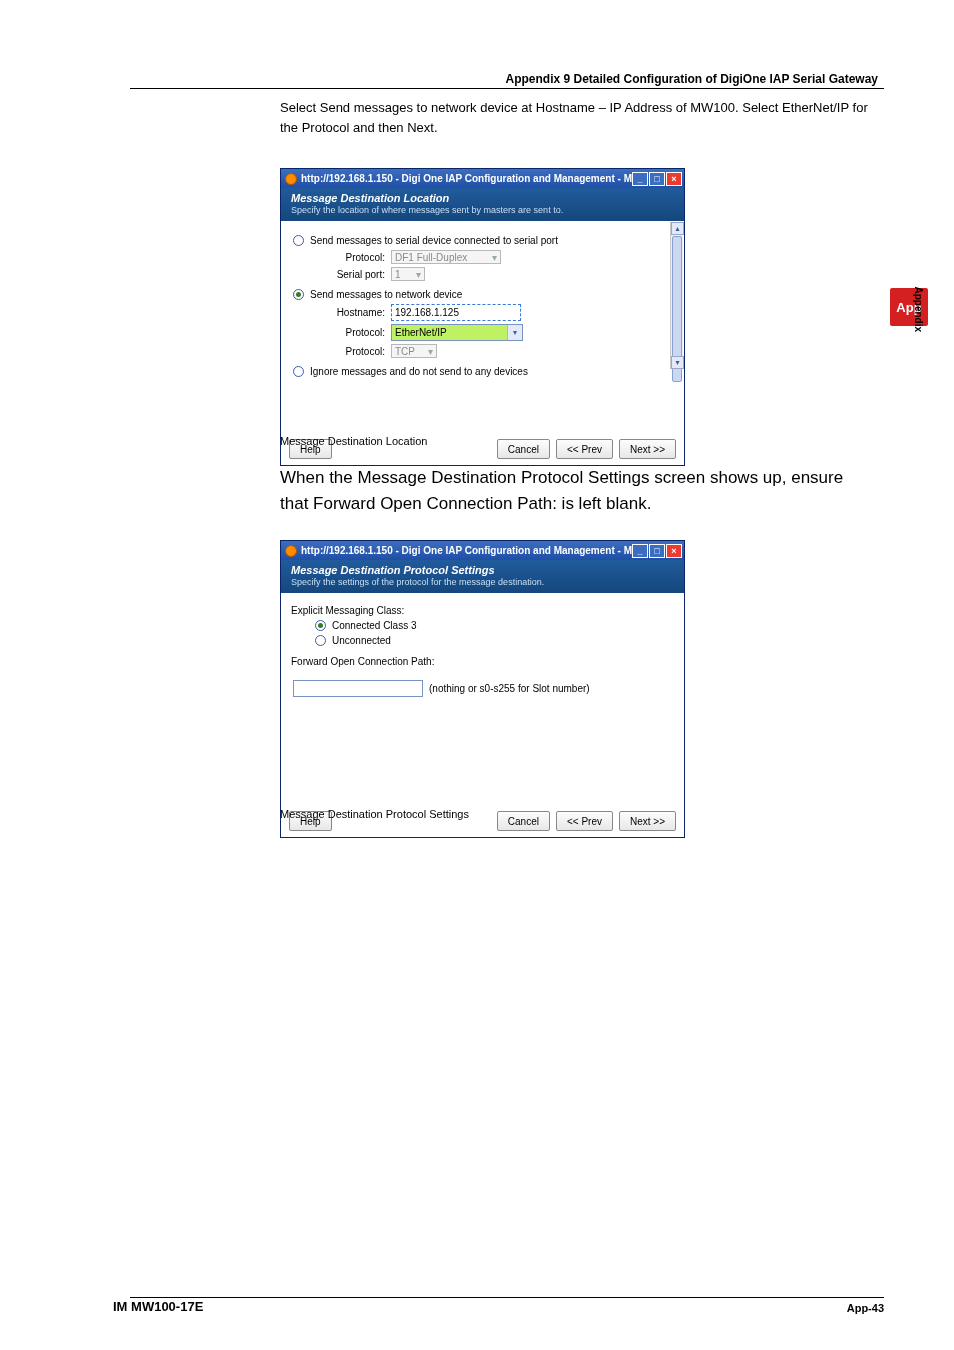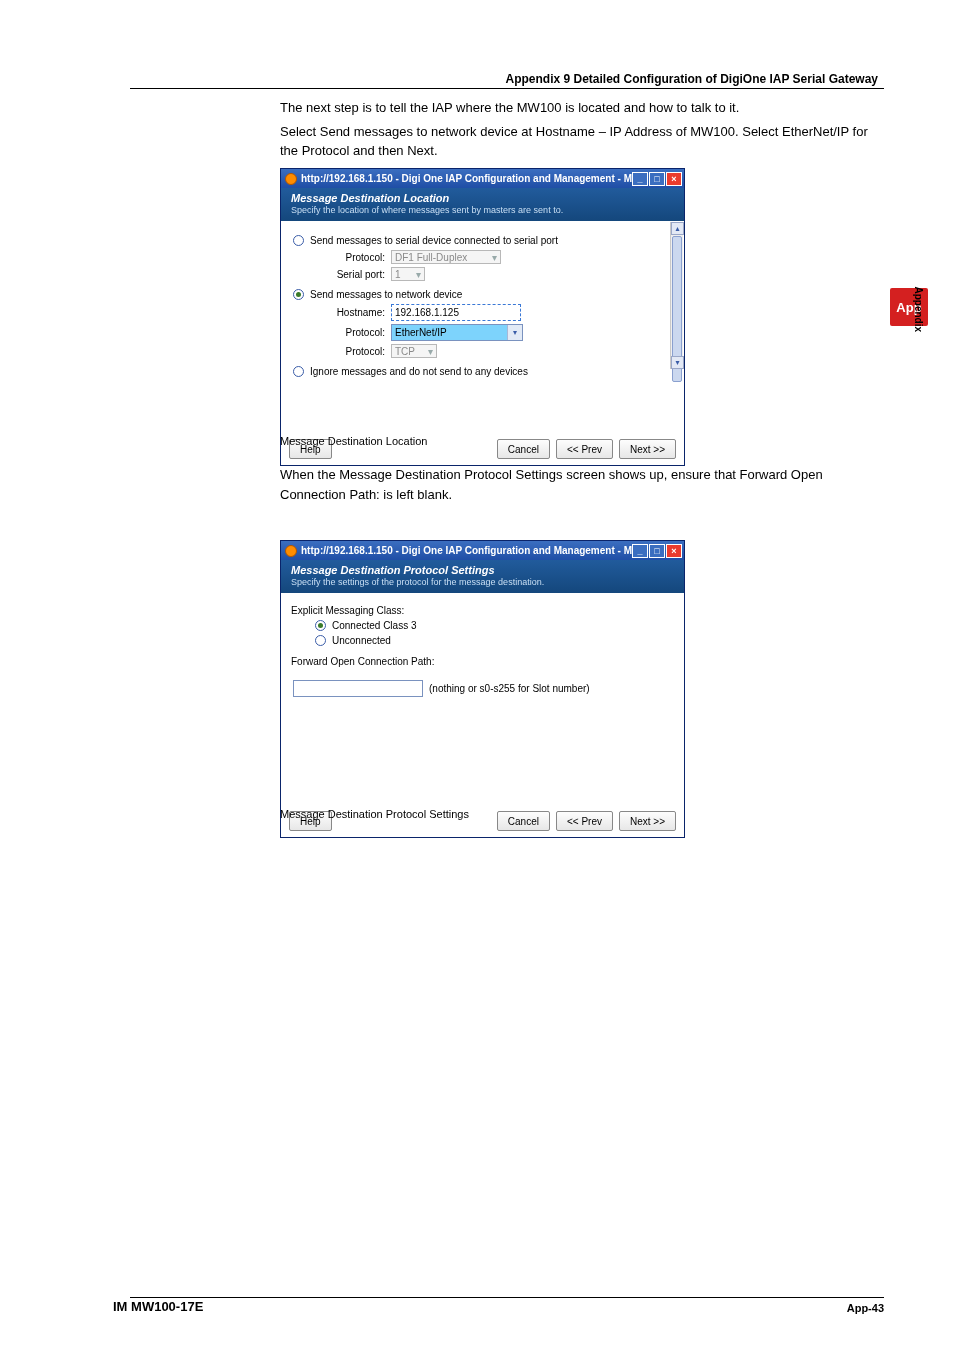--- a/index.html
+++ b/index.html
@@ -30,21 +30,21 @@
     left: 280px;
     top: 98px;
     right: 80px;
     font-size: 13px;
     line-height: 1.5;
   }
   .body-text p { margin-bottom: 4px; }
   .fig1 { position: absolute; left: 280px; top: 168px; }
   .fig2 { position: absolute; left: 280px; top: 540px; }
   .caption1 { position: absolute; left: 280px; top: 435px; font-size: 11px; }
-  .midtext { position: absolute; left: 280px; top: 465px; right: 80px; font-size: 13px; line-height: 1.5; }
+  .midtext { position: absolute; left: 280px; top: 465px; right: 80px; font-size: 17px; line-height: 1.5; }
   .caption2 { position: absolute; left: 280px; top: 808px; font-size: 11px; }
 
   
   .side-tab {
     position: absolute;
     right: 26px;
     top: 288px;
     width: 38px;
     height: 38px;
     background: #d42020;
@@ -127,38 +127,37 @@
   .radio-row { display:flex; align-items:center; gap:6px; margin:4px 0 4px 2px; color:#000; }
   .radio { width:11px; height:11px; border-radius:50%; border:1px solid #3a5da8; display:inline-flex; align-items:center; justify-content:center; background:#fff; }
   .radio.dot::after { content:""; width:5px; height:5px; border-radius:50%; background:#3a7b2b; }
 
   .form-row { display:flex; align-items:center; margin:3px 0 3px 24px; }
   .form-row label { width:70px; text-align:right; margin-right:6px; color:#000; }
   .txt { height:17px; border:1px solid #7a92bf; padding:1px 3px; font-size:10px; background:#fff; }
   .txt.blue-dash { border:1px dashed #3a78d6; }
   .sel-disabled { height:14px; border:1px solid #b8b8b8; background:#f5f5f5; color:#8a8a8a; padding:0 3px; display:inline-flex; align-items:center; }
   .chev { margin-left:auto; padding-left:6px; color:#9aa; }
-  .sel-enabled { height:17px; border:1px solid #7a92bf; background:#7dd3fc; color:#000; padding:0 3px; display:inline-flex; align-items:center; position:relative; }
+  .sel-enabled { height:17px; border:1px solid #7a92bf; background:#bef264; color:#000; padding:0 3px; display:inline-flex; align-items:center; position:relative; }
   .sel-enabled .chev-btn { position:absolute; right:0; top:0; bottom:0; width:15px; background:#e2eaf6; border-left:1px solid #a8b7d6; display:flex; align-items:center; justify-content:center; font-size:8px; color:#3a5da8; }
 
   .btn-row { display:flex; align-items:center; padding:4px 8px 6px 8px; border-top:0; }
   .btn { height:20px; border:1px solid #888; background:linear-gradient(#fdfdfd,#e7e7e7); font-size:10px; padding:0 10px; border-radius:2px; cursor:default;margin-top:36px; }
   .btn-row .spacer { flex:1; }
   .btn + .btn { margin-left:6px; }
 
   .plain-input { width:130px; height:17px; border:1px solid #7a92bf; background:#fff; }
 </style>
 </head>
 <body>
 
 <div class="page-rule"></div>
 <div class="header-title">Appendix 9  Detailed Configuration of DigiOne IAP Serial Gateway</div>
 
 <div class="body-text">
-  <p>The next step is to tell the IAP where the MW100 is located and how to talk to it.</p>
   <p>Select Send messages to network device at Hostname – IP Address of MW100. Select EtherNet/IP for the Protocol and then Next.</p>
 </div>
 
 <div class="fig1">
   <div class="win">
     <div class="titlebar">
       <span class="ff-icon"></span>
       <span style="white-space:nowrap; overflow:hidden; text-overflow:clip; flex:1;">http://192.168.1.150 - Digi One IAP Configuration and Management - Mozilla F...</span>
       <div class="win-btns">
         <div class="win-btn min">_</div>

